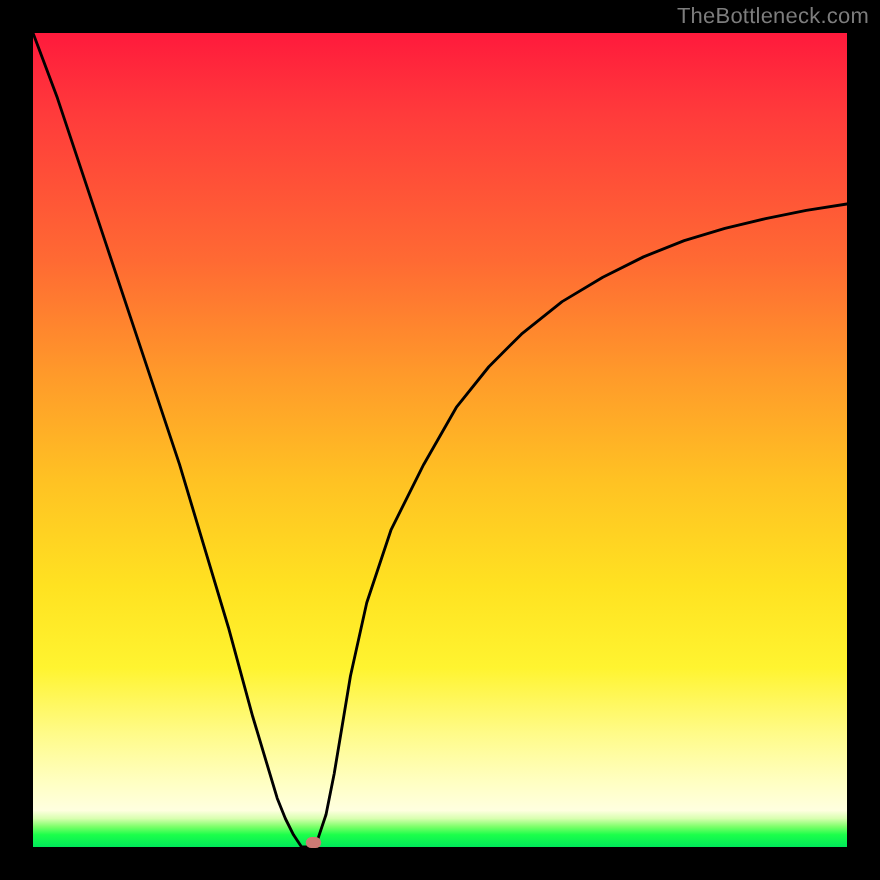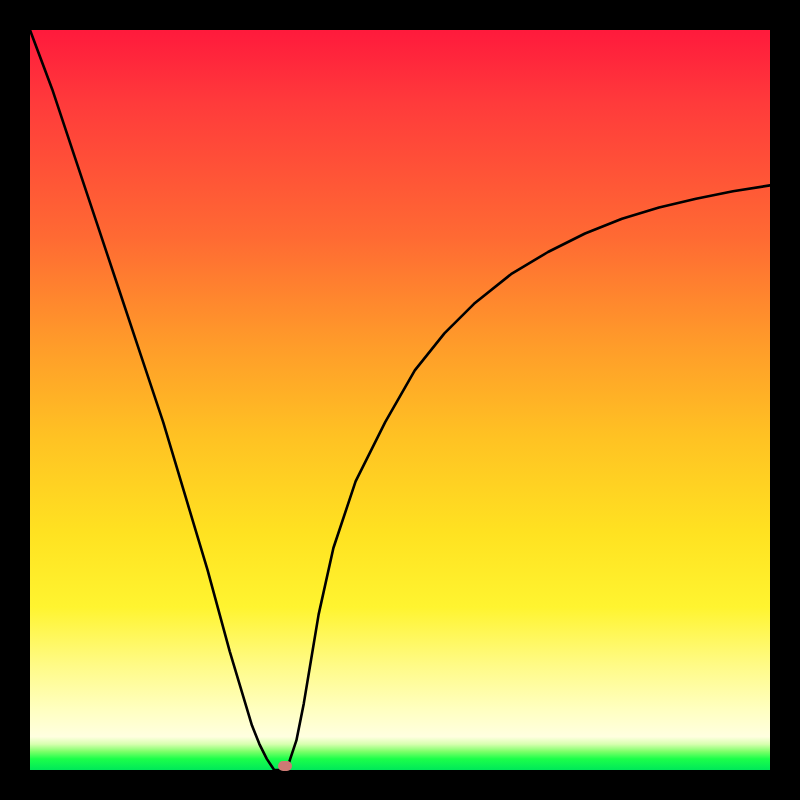--- a/index.html
+++ b/index.html
@@ -66,20 +66,21 @@
     font-size: 20px;
     letter-spacing: 0.2px;
     user-select: none;
   }
 </style>
 </head>
 <body>
 
 <div class="frame">
 
+  <div class="watermark">TheBottleneck.com</div>
 
   <div class="plot">
 
     <svg class="curve" viewBox="0 0 740 740" preserveAspectRatio="none">
       <path id="curve-path" fill="none" stroke="#000" stroke-width="2.6" stroke-linejoin="round" stroke-linecap="round" d="M0.0 0.0 L22.2 59.2 L44.4 125.8 L66.6 192.4 L88.8 259.0 L111.0 325.6 L133.2 392.2 L155.4 466.2 L177.6 540.2 L199.8 621.6 L222.0 695.6 L229.4 714.1 L236.8 728.9 L244.2 740.0 L251.6 740.0 L259.0 732.6 L266.4 710.4 L273.8 673.4 L281.2 629.0 L288.6 584.6 L303.4 518.0 L325.6 451.4 L355.2 392.2 L384.8 340.4 L414.4 303.4 L444.0 273.8 L481.0 244.2 L518.0 222.0 L555.0 203.5 L592.0 188.7 L629.0 177.6 L666.0 168.7 L703.0 161.3 L740.0 155.4"></path>
     </svg>
 
     <div id="marker" class="marker" style="left: 255.3px; top: 736px; background: rgb(204, 122, 116);"></div>
 
   </div>

